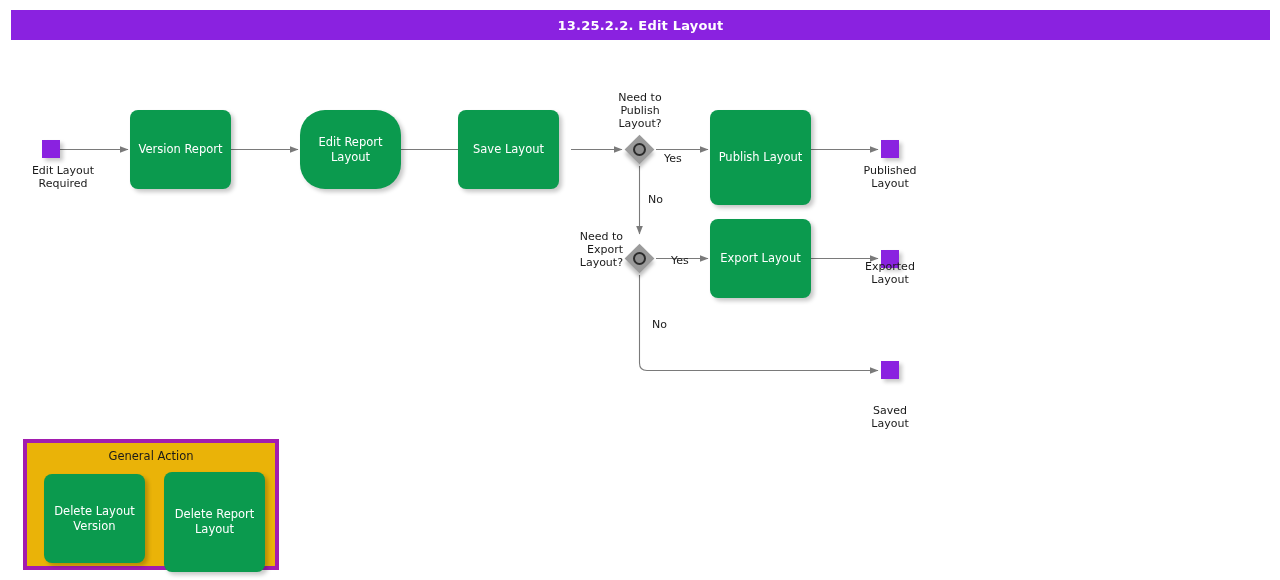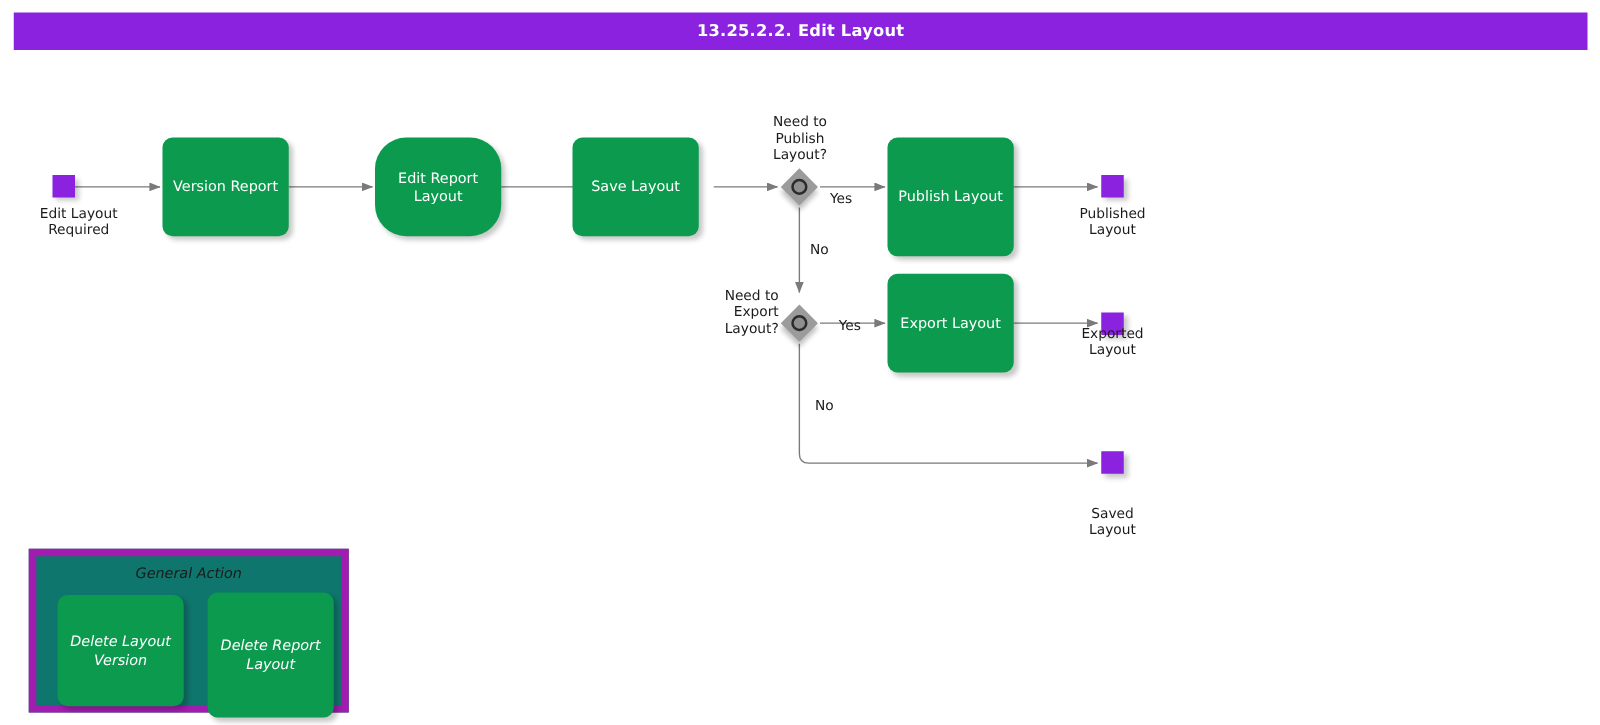--- a/index.html
+++ b/index.html
@@ -131,24 +131,23 @@
   .flow-label.center { text-align: center; }
   .flow-label.right  { text-align: right; }
 
   
   #legend {
     position: absolute;
     left: 23px;
     top: 439px;
     width: 256px;
     height: 131px;
-    border: 6px solid #a21caf;
-    background: #0f766e;
+    border: 4px solid #a21caf;
+    background: #eab308;
     box-sizing: border-box;
-    font-style: italic;
   }
   #legend .legend-title {
     position: absolute;
     left: 0;
     right: 0;
     top: 6px;
     text-align: center;
     color: #1a1a1a;
     font-size: 11.5px;
     font-family: "DejaVu Sans", sans-serif;

